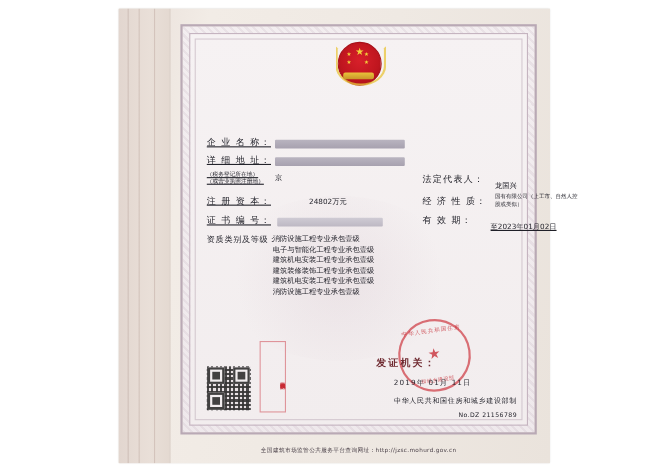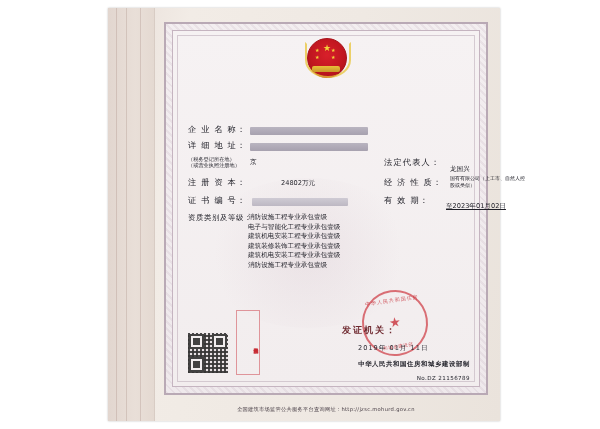--- a/index.html
+++ b/index.html
@@ -185,21 +185,21 @@
   .redact {
     position: absolute;
     height: 8px;
     background: linear-gradient(180deg,#cfcbd4,#bdb8c3);
     border-radius: 1px;
   }
   .redact.dark {
     background: linear-gradient(180deg,#b9b4c0,#a7a1af);
   }
   
-  .c1 { left: 0; }
+  .c1 { left: 0; text-decoration: underline; }
   .c2 { left: 196px; }
 
   
   .qual-label {
     position: absolute;
     left: 0;
     top: 0;
     font-size: 7.4px;
     letter-spacing: 0.6px;
     color: #23232b;
@@ -267,21 +267,20 @@
     letter-spacing: 1px;
     color: #2b2b33;
   }
   .ministry {
     position: absolute;
     right: 8px;
     bottom: 16px;
     font-size: 6.4px;
     letter-spacing: .6px;
     color: #23232b;
-    font-weight: bold;
   }
   .docno {
     position: absolute;
     right: 8px;
     bottom: 4px;
     font-size: 5.6px;
     letter-spacing: .4px;
     color: #23232b;
   }
   

